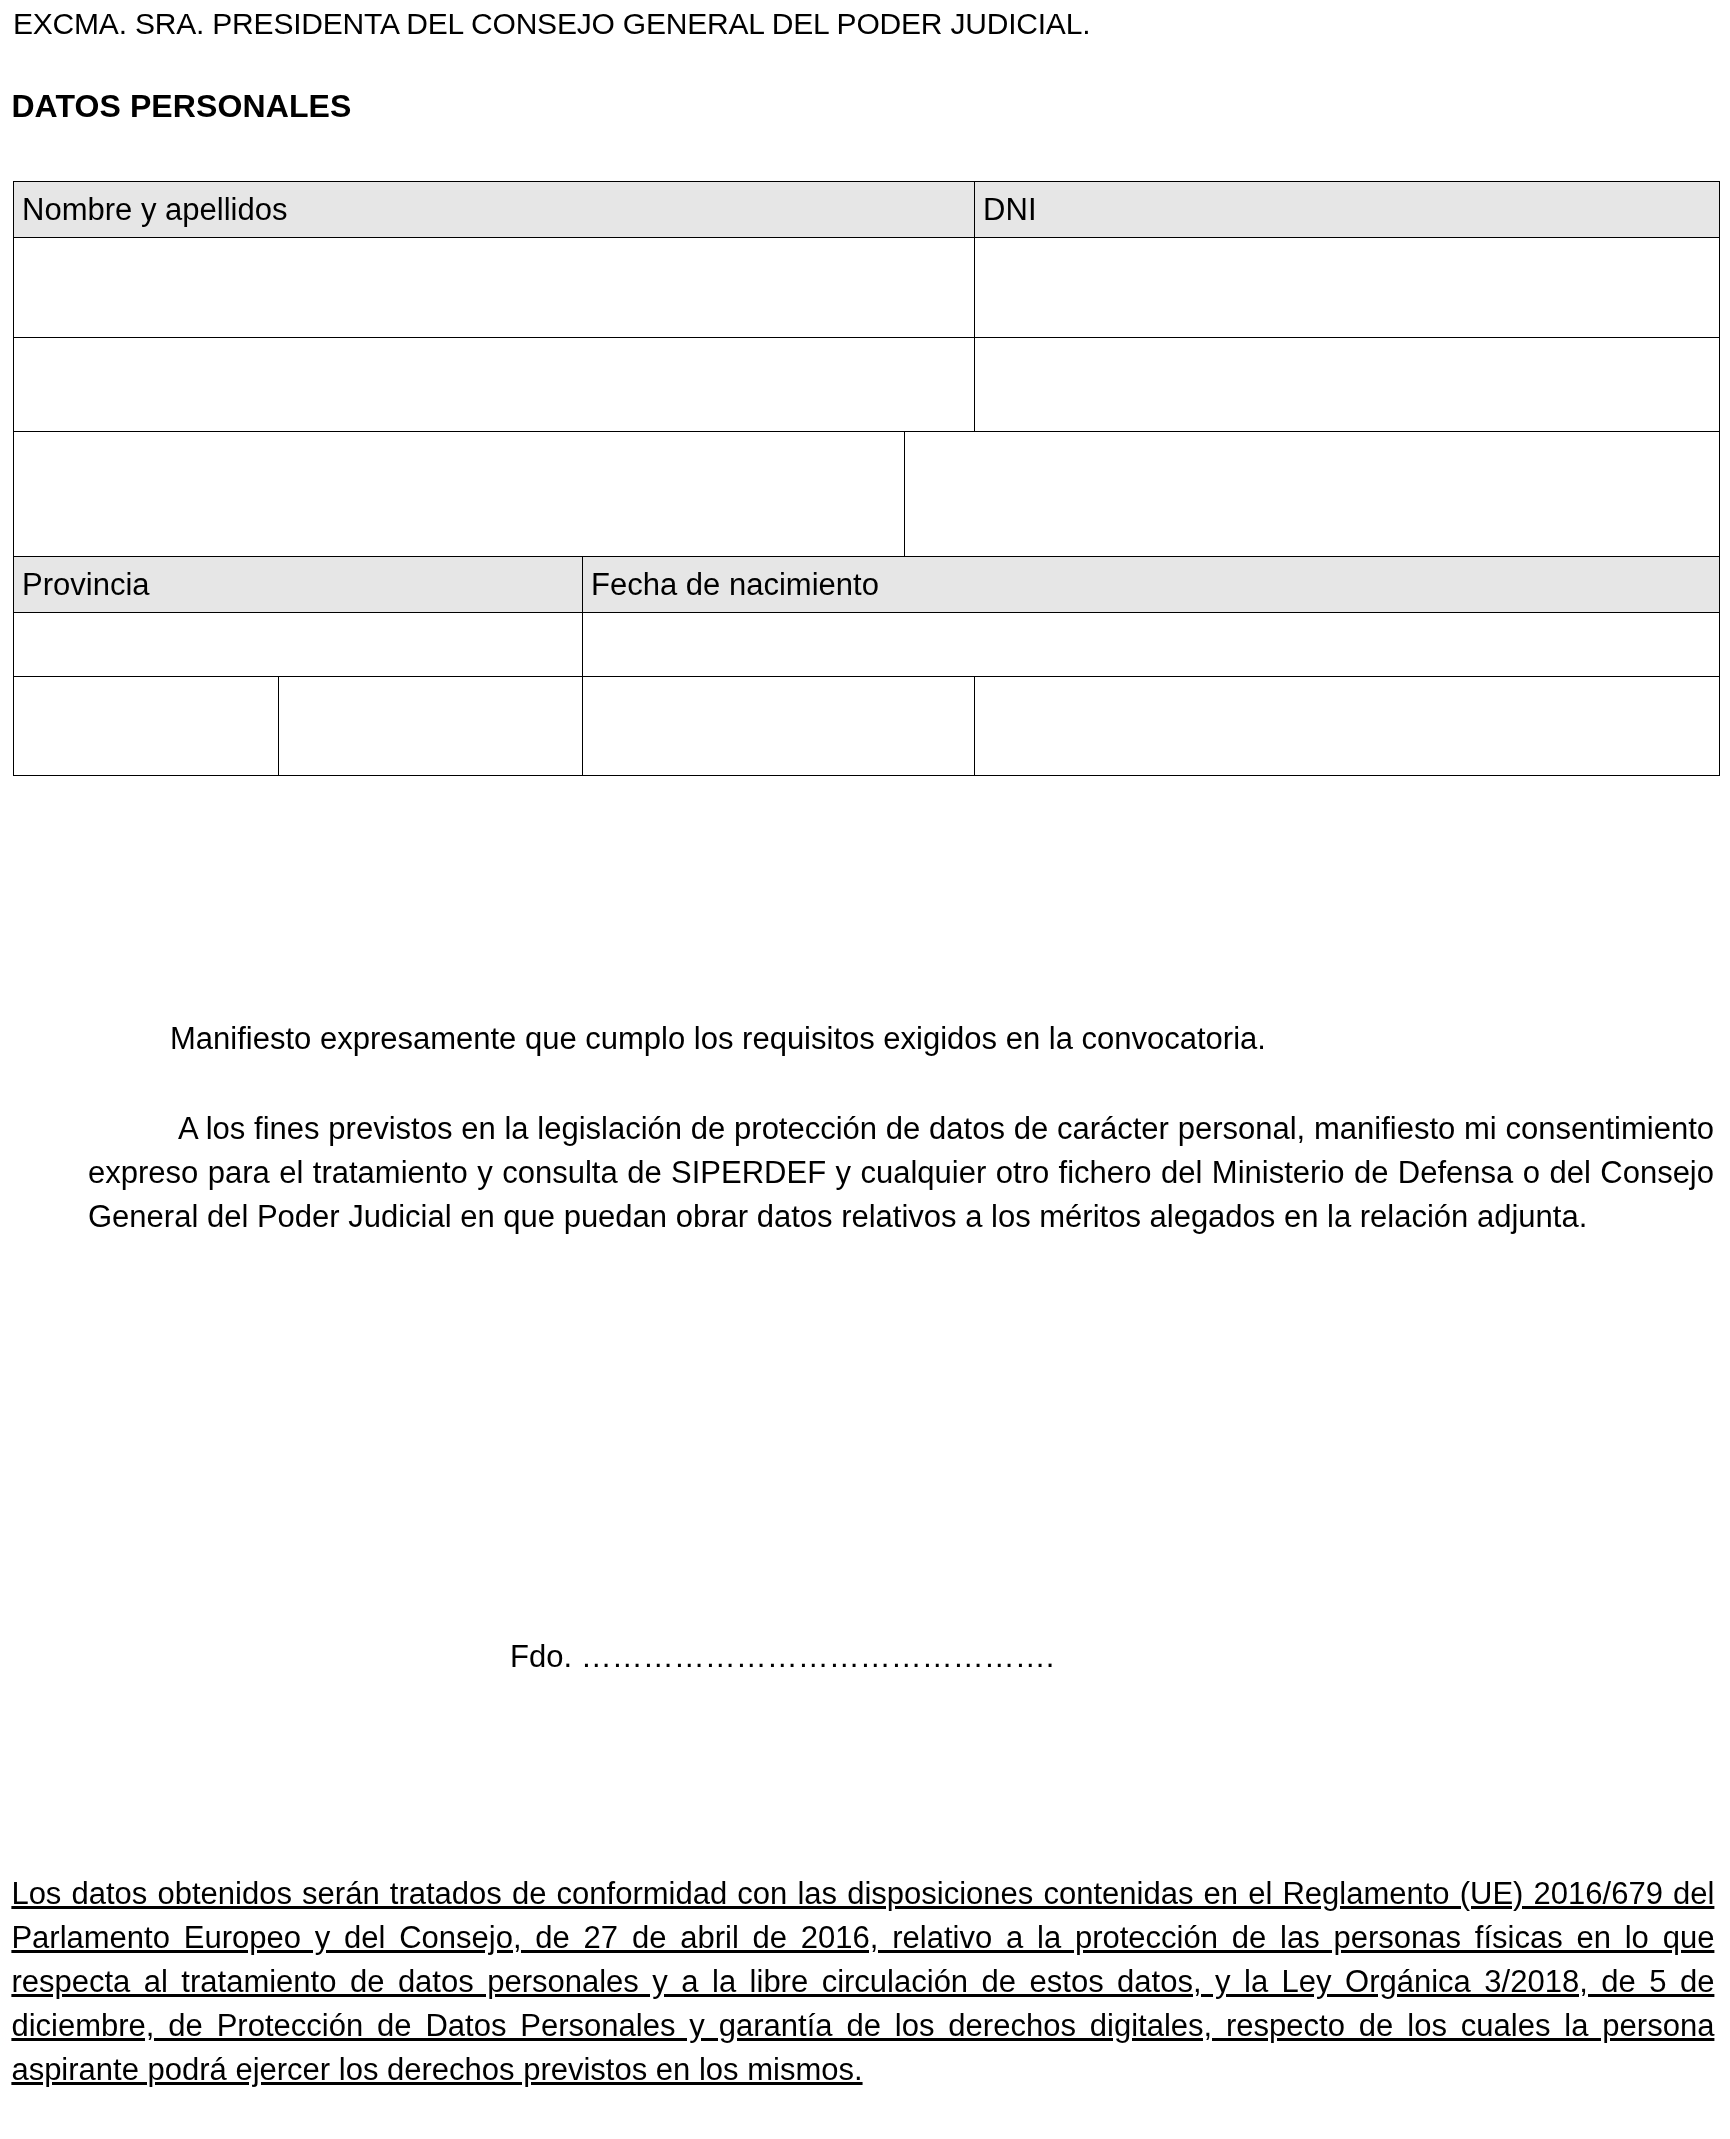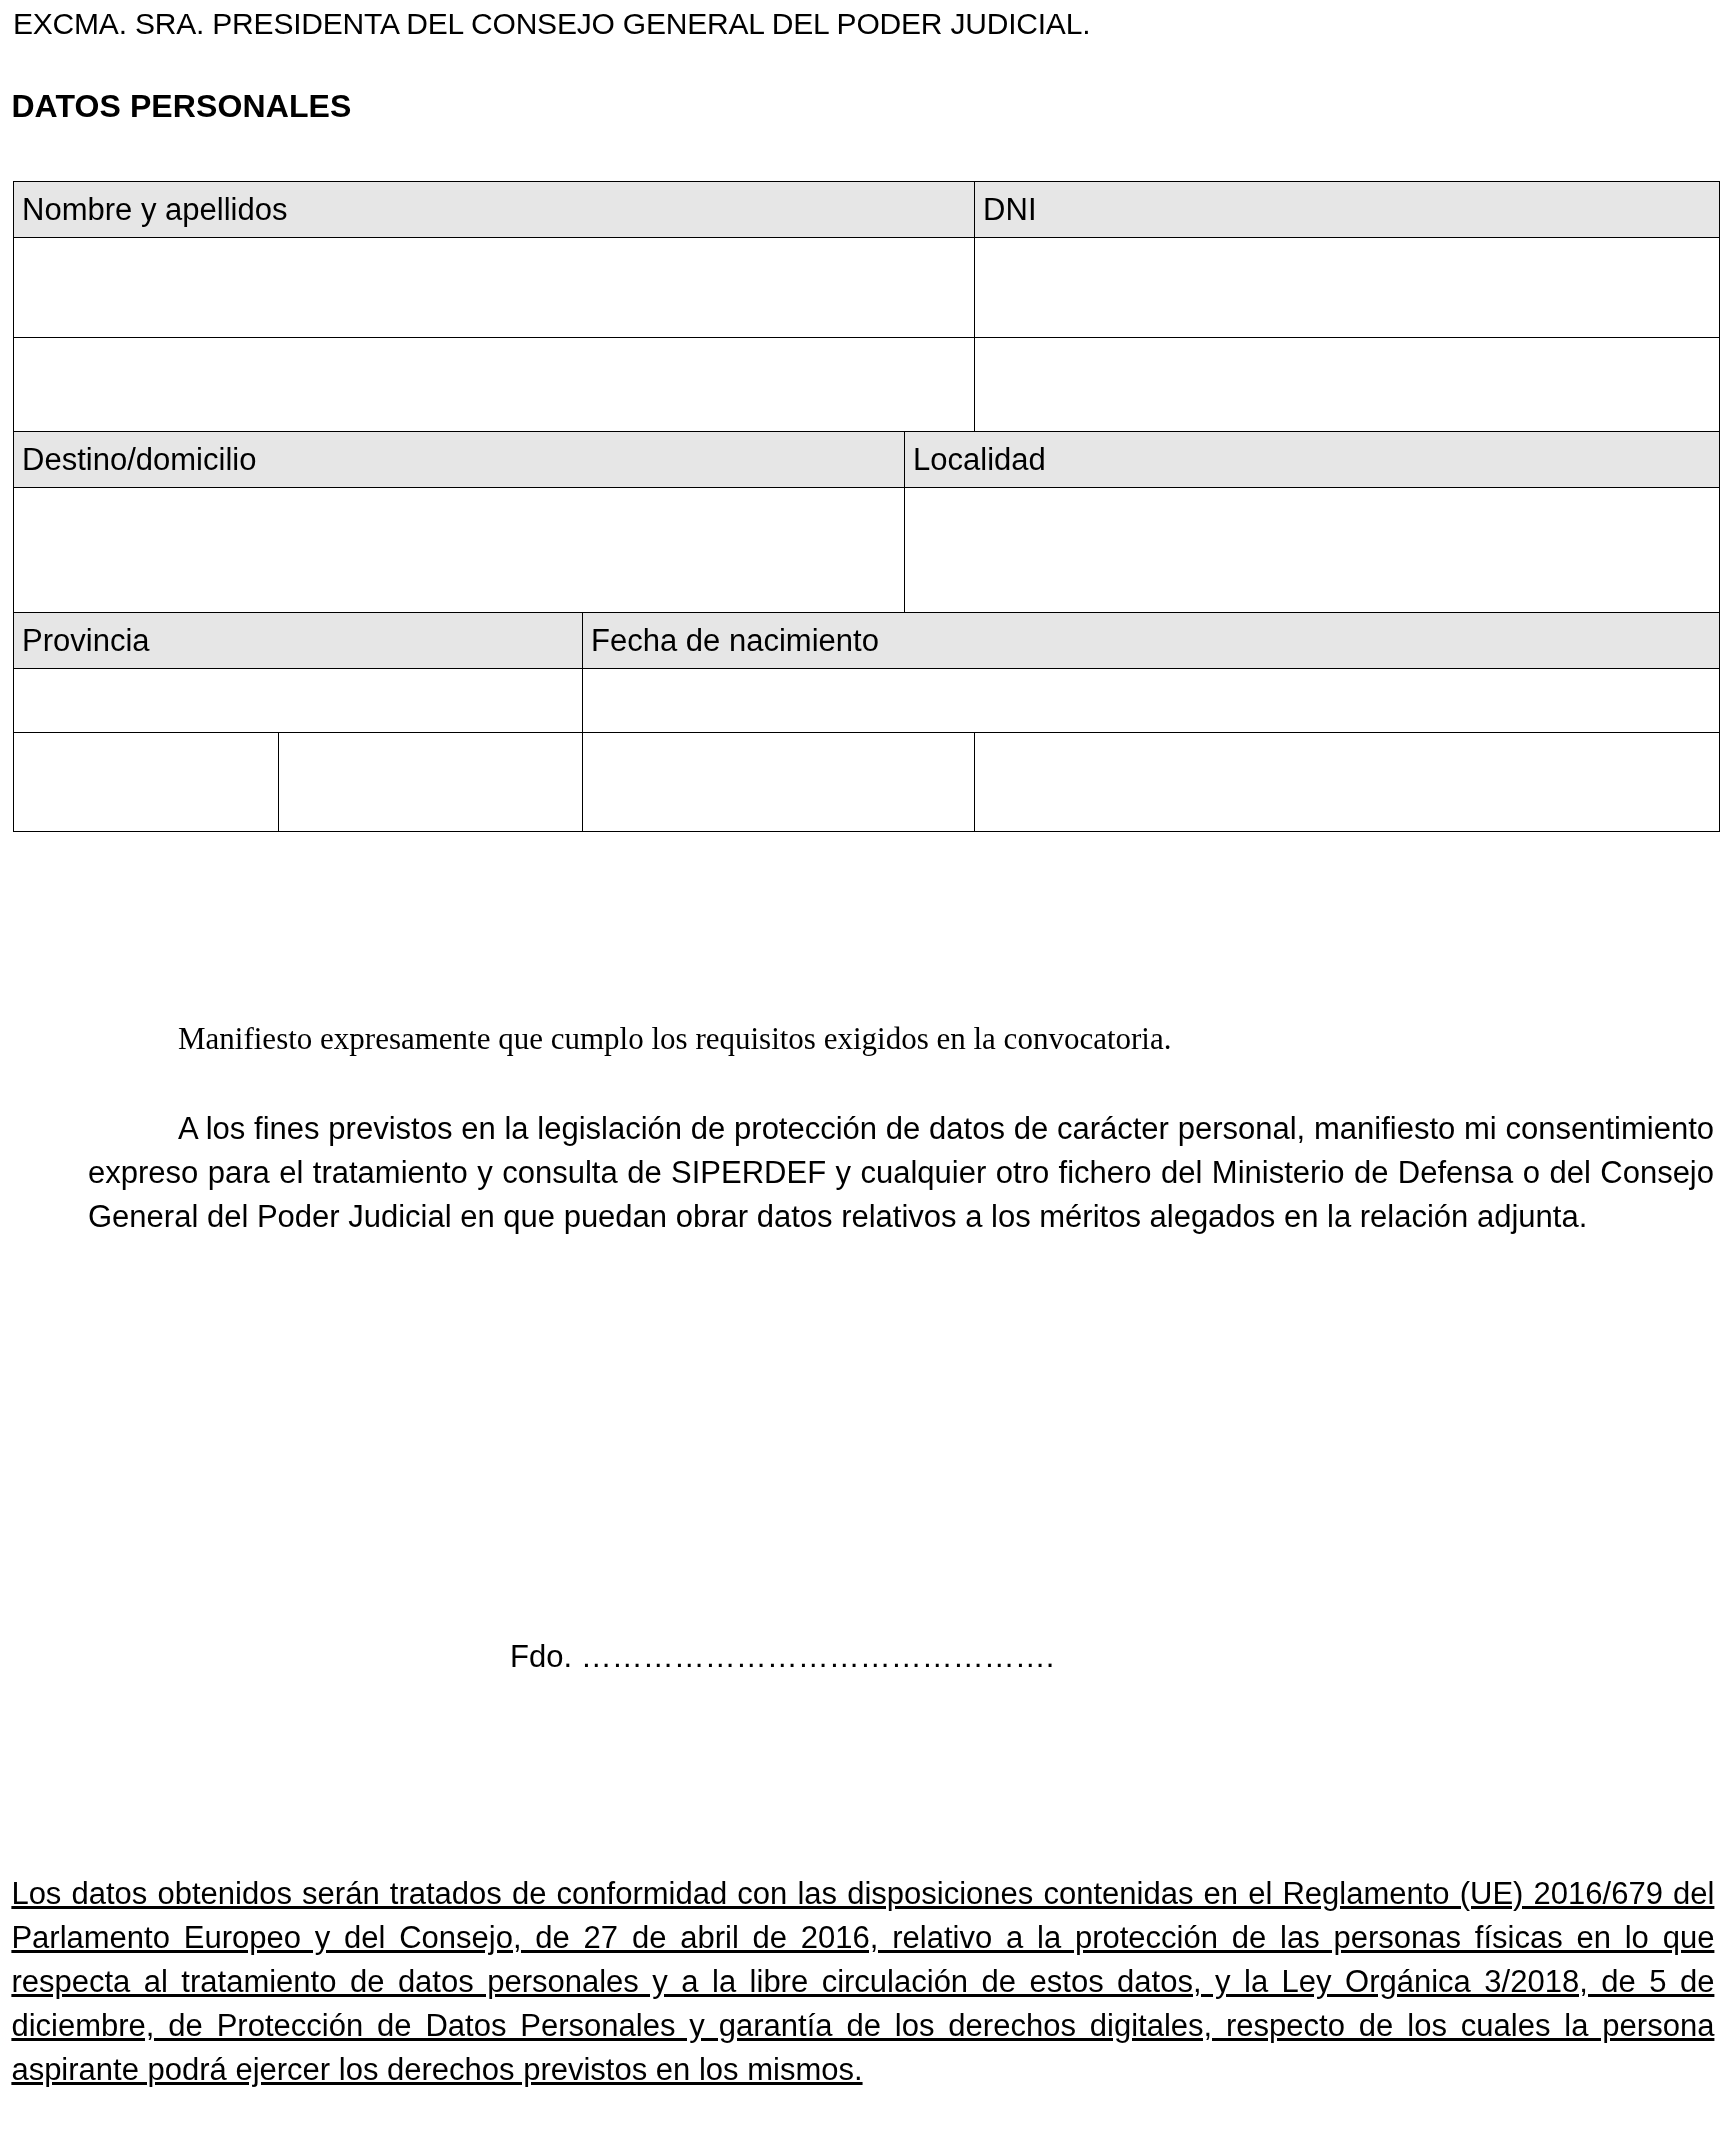--- a/index.html
+++ b/index.html
@@ -76,25 +76,24 @@
 
   
   .para {
     position: absolute;
     font-size: 31px;
     line-height: 1.42;
     text-align: justify;
     text-justify: inter-word;
   }
   .p-manifiesto {
-    left: 88px;
+    left: 80px;
     top: 1017px;
     width: 1626px;
     text-indent: 90px;
-    font-family: Liberation Serif, serif;
   }
   .p-proteccion {
     left: 88px;
     top: 1107px;
     width: 1626px;
     text-indent: 90px;
   }
   .p-legal {
     left: 11.4px;
     top: 1872px;
@@ -140,24 +139,20 @@
         <td class="fill-tall" colspan="4"></td>
         <td class="fill-tall" colspan="2"></td>
       </tr>
 
       <tr>
         <td class="fill-mid" colspan="4"></td>
         <td class="fill-mid" colspan="2"></td>
       </tr>
 
       <tr>
-        <td class="lbl" colspan="3">Destino/domicilio</td>
-        <td class="lbl" colspan="3">Localidad</td>
-      </tr>
-      <tr>
         <td class="fill-xtall" colspan="3"></td>
         <td class="fill-xtall" colspan="3"></td>
       </tr>
 
       <tr>
         <td class="lbl" colspan="2">Provincia</td>
         <td class="lbl" colspan="4">Fecha de nacimiento</td>
       </tr>
       <tr>
         <td class="fill-short" colspan="2"></td>

